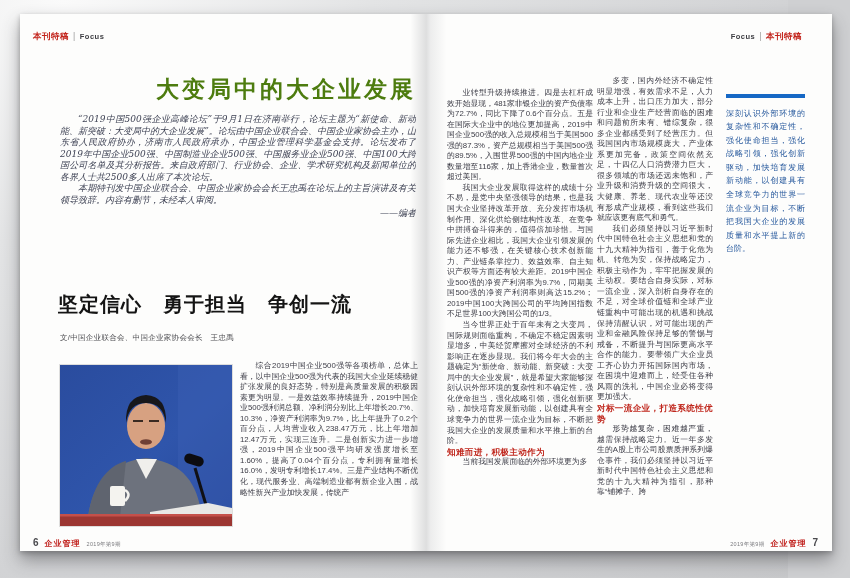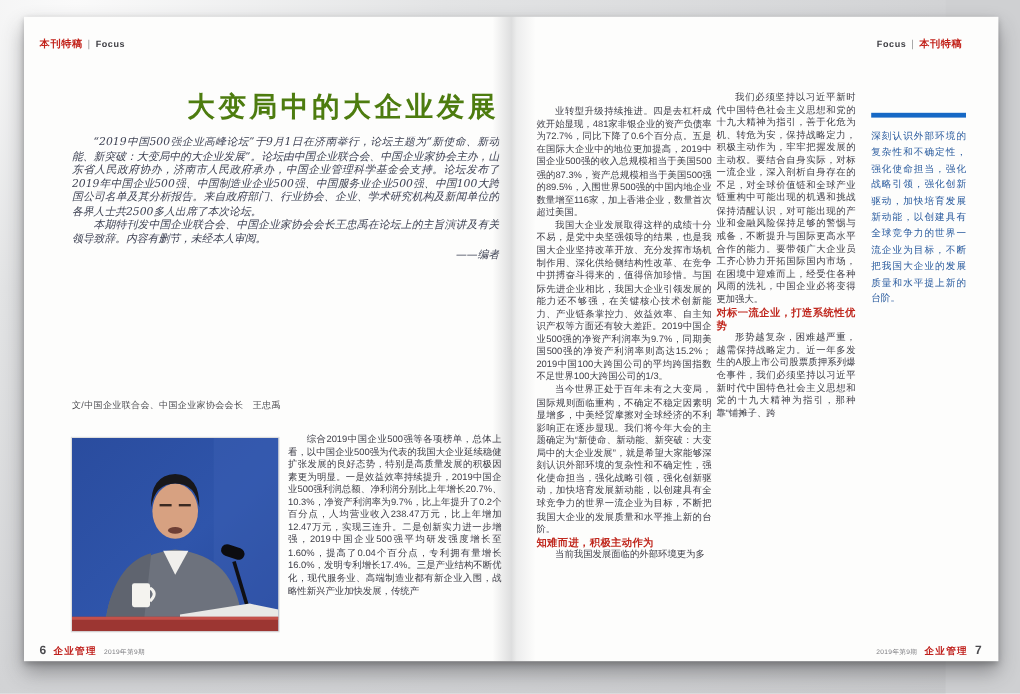--- a/index.html
+++ b/index.html
@@ -84,20 +84,21 @@
     </div>
 
     <div class="lp-title">大变局中的大企业发展</div>
 
     <div class="lp-intro">
       <p>“2019中国500强企业高峰论坛”于9月1日在济南举行，论坛主题为“新使命、新动能、新突破：大变局中的大企业发展”。论坛由中国企业联合会、中国企业家协会主办，山东省人民政府协办，济南市人民政府承办，中国企业管理科学基金会支持。论坛发布了2019年中国企业500强、中国制造业企业500强、中国服务业企业500强、中国100大跨国公司名单及其分析报告。来自政府部门、行业协会、企业、学术研究机构及新闻单位的各界人士共2500多人出席了本次论坛。</p>
       <p>本期特刊发中国企业联合会、中国企业家协会会长王忠禹在论坛上的主旨演讲及有关领导致辞。内容有删节，未经本人审阅。</p>
       <p class="sign">——编者</p>
     </div>
 
+    <div class="lp-h2">坚定信心　勇于担当　争创一流</div>
     <div class="lp-byline">文/中国企业联合会、中国企业家协会会长　王忠禹</div>
 
     <div class="lp-photo">
       <svg width="172" height="161" viewBox="0 0 172 161">
         <defs>
           <linearGradient id="pbg" x1="0" y1="0" x2="1" y2="1">
             <stop offset="0" stop-color="#2a4c9e"></stop>
             <stop offset="55%" stop-color="#2f55ab"></stop>
             <stop offset="1" stop-color="#25479a"></stop>
           </linearGradient>
@@ -144,20 +145,21 @@
 
     <div class="rp-col rp-col1">
       <p>业转型升级持续推进。四是去杠杆成效开始显现，481家非银企业的资产负债率为72.7%，同比下降了0.6个百分点。五是在国际大企业中的地位更加提高，2019中国企业500强的收入总规模相当于美国500强的87.3%，资产总规模相当于美国500强的89.5%，入围世界500强的中国内地企业数量增至116家，加上香港企业，数量首次超过美国。</p>
       <p>我国大企业发展取得这样的成绩十分不易，是党中央坚强领导的结果，也是我国大企业坚持改革开放、充分发挥市场机制作用、深化供给侧结构性改革、在竞争中拼搏奋斗得来的，值得倍加珍惜。与国际先进企业相比，我国大企业引领发展的能力还不够强，在关键核心技术创新能力、产业链条掌控力、效益效率、自主知识产权等方面还有较大差距。2019中国企业500强的净资产利润率为9.7%，同期美国500强的净资产利润率则高达15.2%；2019中国100大跨国公司的平均跨国指数不足世界100大跨国公司的1/3。</p>
       <p>当今世界正处于百年未有之大变局，国际规则面临重构，不确定不稳定因素明显增多，中美经贸摩擦对全球经济的不利影响正在逐步显现。我们将今年大会的主题确定为“新使命、新动能、新突破：大变局中的大企业发展”，就是希望大家能够深刻认识外部环境的复杂性和不确定性，强化使命担当，强化战略引领，强化创新驱动，加快培育发展新动能，以创建具有全球竞争力的世界一流企业为目标，不断把我国大企业的发展质量和水平推上新的台阶。</p>
       <p class="rp-sub">知难而进，积极主动作为</p>
       <p>当前我国发展面临的外部环境更为多</p>
     </div>
 
     <div class="rp-col rp-col2">
+      <p>多变，国内外经济不确定性明显增强，有效需求不足，人力成本上升，出口压力加大，部分行业和企业生产经营面临的困难和问题前所未有、错综复杂，很多企业都感受到了经营压力。但我国国内市场规模庞大，产业体系更加完备，政策空间依然充足，十四亿人口消费潜力巨大，很多领域的市场还远未饱和，产业升级和消费升级的空间很大，大健康、养老、现代农业等还没有形成产业规模，看到这些我们就应该更有底气和勇气。</p>
       <p>我们必须坚持以习近平新时代中国特色社会主义思想和党的十九大精神为指引，善于化危为机、转危为安，保持战略定力，积极主动作为，牢牢把握发展的主动权。要结合自身实际，对标一流企业，深入剖析自身存在的不足，对全球价值链和全球产业链重构中可能出现的机遇和挑战保持清醒认识，对可能出现的产业和金融风险保持足够的警惕与戒备，不断提升与国际更高水平合作的能力。要带领广大企业员工齐心协力开拓国际国内市场，在困境中迎难而上，经受住各种风雨的洗礼，中国企业必将变得更加强大。</p>
       <p class="rp-sub">对标一流企业，打造系统性优势</p>
       <p>形势越复杂，困难越严重，越需保持战略定力。近一年多发生的A股上市公司股票质押系列爆仓事件，我们必须坚持以习近平新时代中国特色社会主义思想和党的十九大精神为指引，那种靠“铺摊子、跨</p>
     </div>
 
     <div class="rp-sidebar">
       <div class="bar"></div>
       <p>深刻认识外部环境的复杂性和不确定性，强化使命担当，强化战略引领，强化创新驱动，加快培育发展新动能，以创建具有全球竞争力的世界一流企业为目标，不断把我国大企业的发展质量和水平提上新的台阶。</p>
     </div>
 

